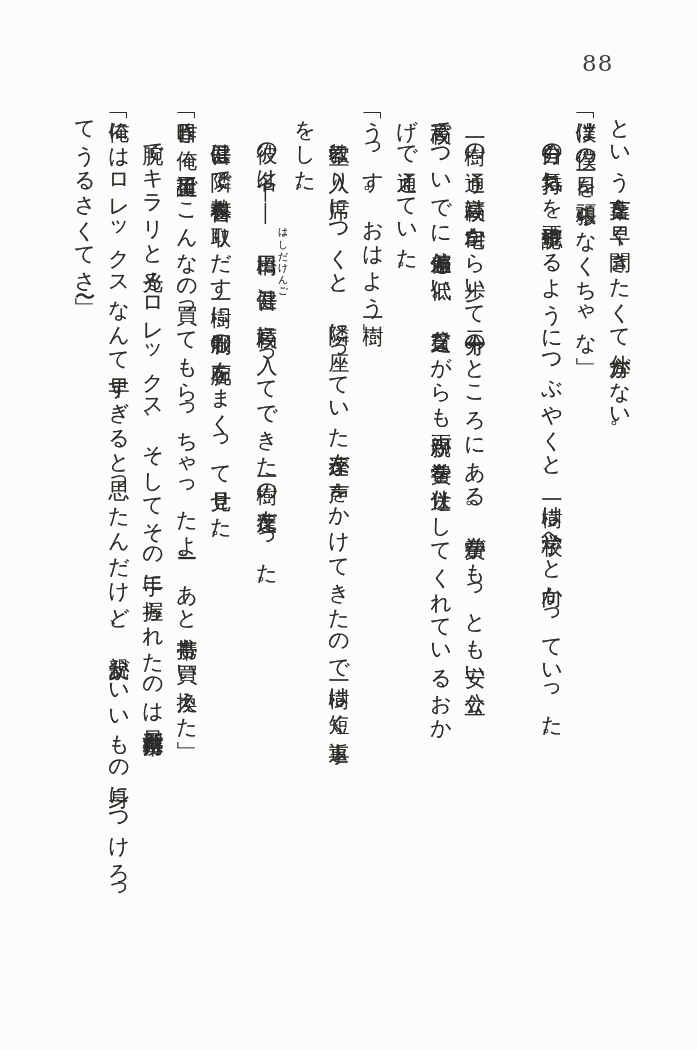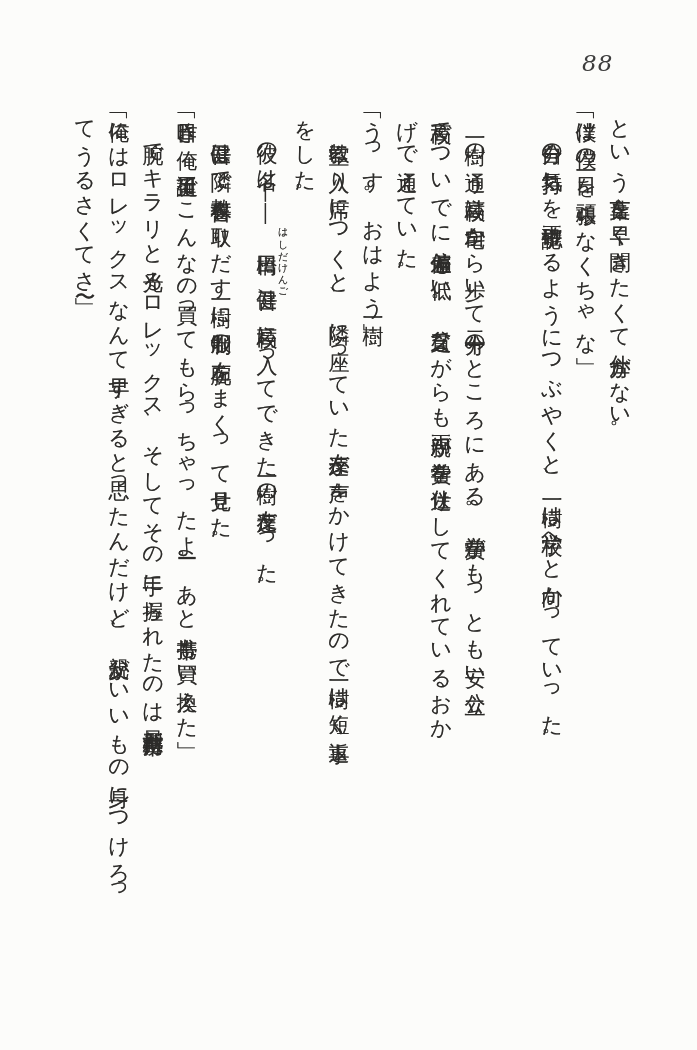--- a/index.html
+++ b/index.html
@@ -17,21 +17,20 @@
     width: 697px;
     height: 1050px;
     background: #fcfcfa;
     overflow: hidden;
   }
   .page-number {
     position: absolute;
     top: 50px;
     left: 582px;
     font-size: 23px;
-    font-style: italic;
     letter-spacing: 1px;
     color: #3e3e3e;
   }
   .text-block {
     position: absolute;
     top: 105px;
     right: 60px;
     height: 856px;
     writing-mode: vertical-rl;
     text-orientation: mixed;

